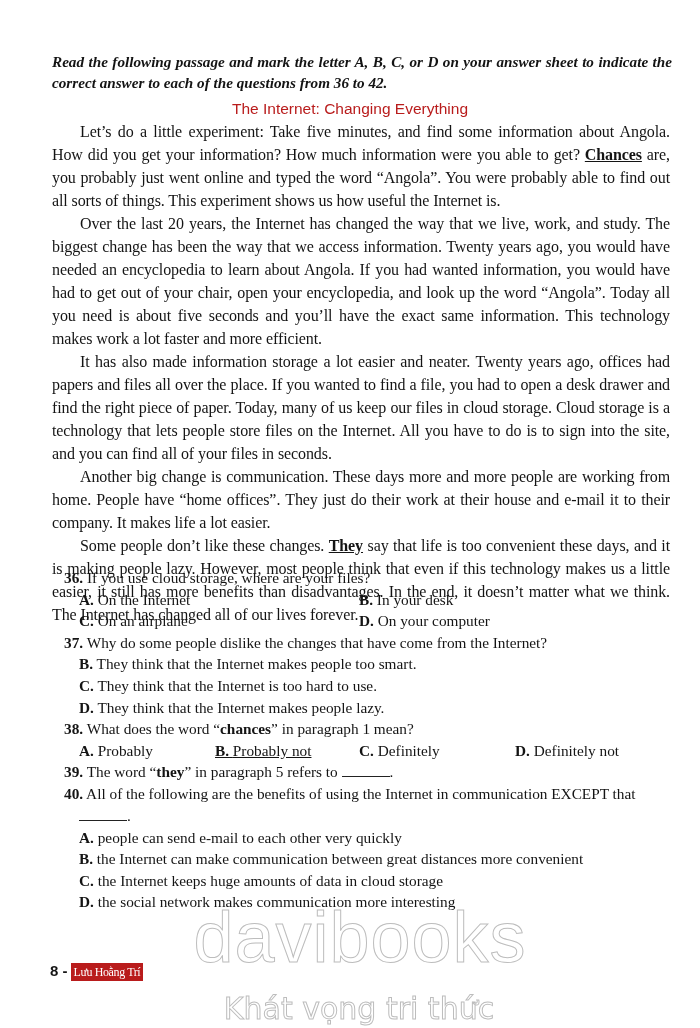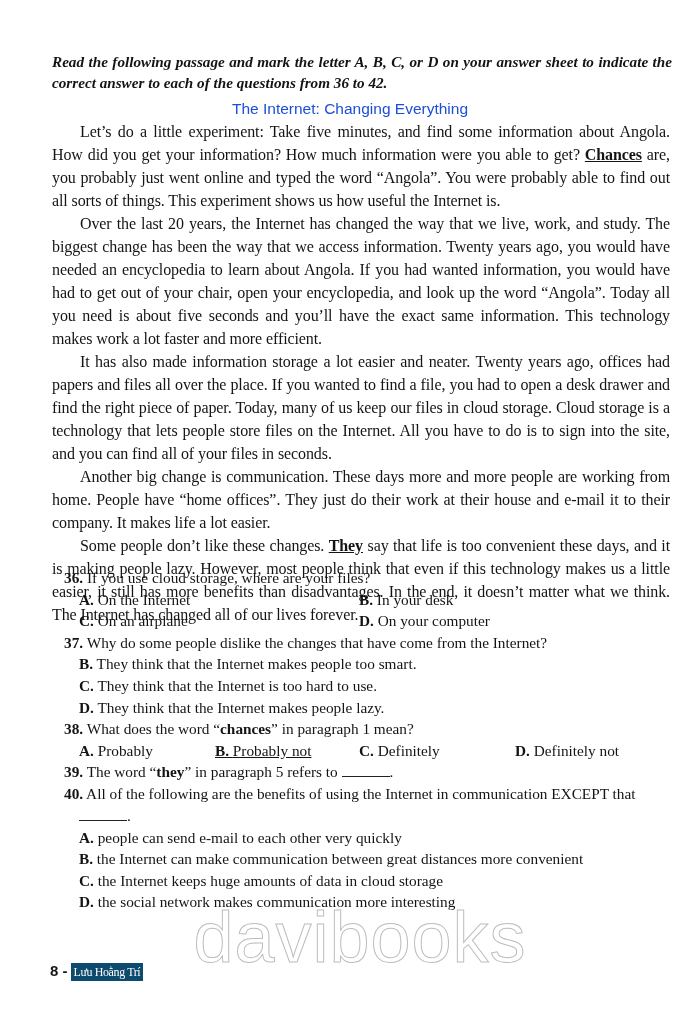--- a/index.html
+++ b/index.html
@@ -8,21 +8,21 @@
     font-family: "Liberation Serif", serif; color: #141414;
   }
   .page { position: absolute; left: 0; top: 7px; width: 700px; height: 1028px; }
   .instr {
     position: absolute; left: 52px; top: 44px; width: 620px;
     font-family: "Liberation Serif", serif; font-style: italic; font-weight: bold;
     font-size: 15.2px; line-height: 21px; text-align: justify; text-align-last: left;
   }
   .title {
     position: absolute; left: 0; top: 92px; width: 700px; text-align: center;
-    font-family: "Liberation Sans", sans-serif; font-size: 15.5px; line-height: 20px; color: #1d4ed8;
+    font-family: "Liberation Sans", sans-serif; font-size: 15.5px; line-height: 20px; color: #b91c1c;
   }
   .passage {
     position: absolute; left: 52px; top: 113px; width: 618px;
     font-size: 16px; line-height: 23px; text-align: justify; letter-spacing: -0.1px;
   }
   .passage p { margin: 0; text-indent: 28px; }
   .u { font-weight: bold; text-decoration: underline; }
   .questions {
     position: absolute; left: 52px; top: 560px; width: 620px;
     font-size: 15.3px; line-height: 21.6px;
@@ -35,21 +35,21 @@
   .c4 > span:nth-child(1) { display: inline-block; width: 136px; }
   .c4 > span:nth-child(2) { display: inline-block; width: 144px; text-decoration: underline; }
   .c4 > span:nth-child(3) { display: inline-block; width: 156px; }
   .blank { display: inline-block; width: 48px; border-bottom: 1px solid #222; height: 12px; vertical-align: baseline; }
   .blank-line { padding-left: 27px; height: 22px; }
   .footer {
     position: absolute; left: 50px; top: 955px; font-family: "Liberation Sans", sans-serif;
     font-size: 15px; font-weight: bold;
   }
   .footer .auth {
-    background: #0c4a6e; color: #fff; font-family: "Liberation Serif", serif; font-weight: normal;
+    background: #b91c1c; color: #fff; font-family: "Liberation Serif", serif; font-weight: normal;
     font-size: 12px; padding: 2px 3px; margin-left: 3px; letter-spacing: -0.4px;
   }
   .wm {
     position: absolute; left: 140px; top: 880px; width: 440px; text-align: center;
     font-family: "Liberation Sans", sans-serif; font-size: 72px; line-height: 100px;
     color: transparent; -webkit-text-stroke: 1px #bdbdbd; letter-spacing: 1px;
   }
   .wm-sub {
     position: absolute; left: 0; top: 984px; width: 700px; text-align: center; padding-left: 18px; box-sizing: border-box;
     font-family: "DejaVu Sans", sans-serif; font-size: 30px; line-height: 36px;
@@ -105,17 +105,18 @@
       <div><span class="qnum">40.</span> <span>All of the following are the benefits of using the Internet in communication EXCEPT that</span></div>
       <div class="blank-line"><span class="blank"></span><span>.</span></div>
       <div class="opts"><span class="opt-letter">A.</span> <span>people can send e-mail to each other very quickly</span></div>
       <div class="opts"><span class="opt-letter">B.</span> <span>the Internet can make communication between great distances more convenient</span></div>
       <div class="opts"><span class="opt-letter">C.</span> <span>the Internet keeps huge amounts of data in cloud storage</span></div>
       <div class="opts"><span class="opt-letter">D.</span> <span>the social network makes communication more interesting</span></div>
     </div>
   </div>
 
   <div class="wm">davibooks</div>
+  <div class="wm-sub">Khát vọng tri thức</div>
 
   <div class="footer">
     <span>8 -</span><span class="auth">Lưu Hoằng Trí</span>
   </div>
 </div>
 
 </body></html>

